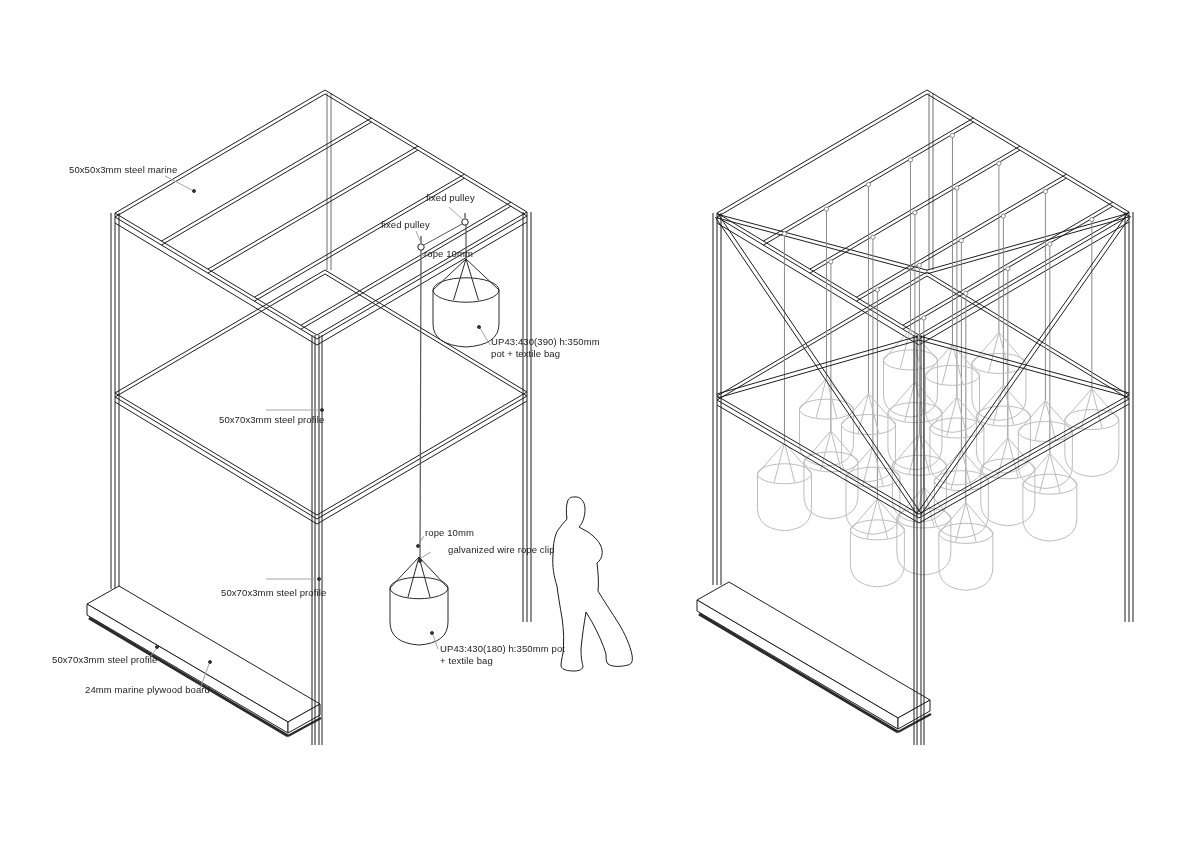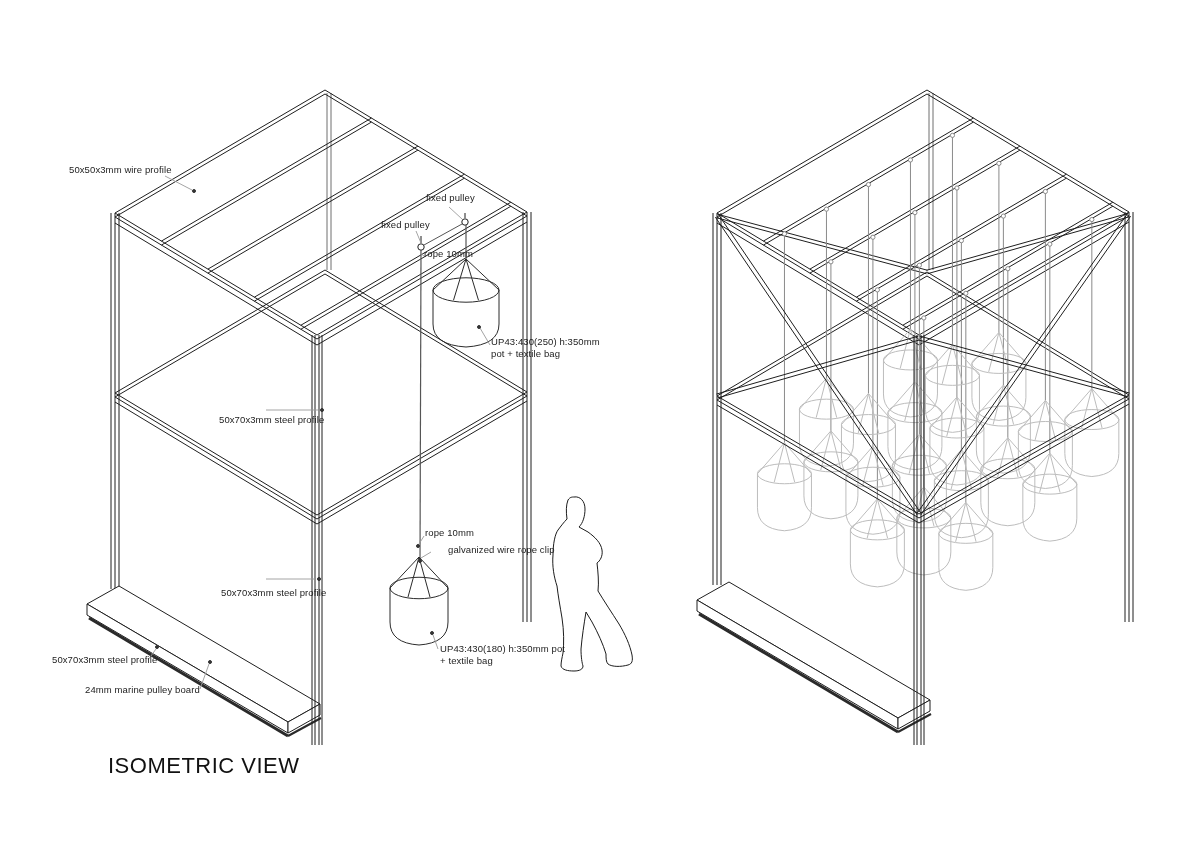--- a/index.html
+++ b/index.html
@@ -342,29 +342,28 @@
       <line x1="266" y1="579" x2="315" y2="579" stroke="#9a9a9a" stroke-width="0.9"></line>
       <circle cx="319" cy="579" r="1.5" stroke="#333333" fill="#333333" stroke-width="1"></circle>
       <line x1="148" y1="660" x2="156" y2="649" stroke="#9a9a9a" stroke-width="0.9"></line>
       <circle cx="157" cy="647" r="1.5" stroke="#333333" fill="#333333" stroke-width="1"></circle>
       <line x1="200" y1="689" x2="209" y2="664" stroke="#9a9a9a" stroke-width="0.9"></line>
       <circle cx="210" cy="662" r="1.5" stroke="#333333" fill="#333333" stroke-width="1"></circle>
       <line x1="438" y1="649" x2="433" y2="635" stroke="#9a9a9a" stroke-width="0.9"></line>
       <circle cx="432" cy="633" r="1.5" stroke="#333333" fill="#333333" stroke-width="1"></circle>
     </svg>
 
-  <span class="lbl" style="left:69px;top:164px">50x50x3mm wire profile</span>
+  <span class="lbl" style="left:69px;top:164px">50x50x3mm steel marine</span>
   <span class="lbl" style="left:426px;top:192px">fixed pulley</span>
   <span class="lbl" style="left:381px;top:219px">fixed pulley</span>
   <span class="lbl" style="left:424px;top:248px">rope 10mm</span>
-  <span class="lbl" style="left:491px;top:336px">UP43:430(250) h:350mm
+  <span class="lbl" style="left:491px;top:336px">UP43:430(390) h:350mm
 pot + textile bag</span>
   <span class="lbl" style="left:219px;top:414px">50x70x3mm steel profile</span>
   <span class="lbl" style="left:425px;top:527px">rope 10mm</span>
   <span class="lbl" style="left:448px;top:544px">galvanized wire rope clip</span>
   <span class="lbl" style="left:221px;top:587px">50x70x3mm steel profile</span>
   <span class="lbl" style="left:52px;top:654px">50x70x3mm steel profile</span>
-  <span class="lbl" style="left:85px;top:684px">24mm marine pulley board</span>
+  <span class="lbl" style="left:85px;top:684px">24mm marine plywood board</span>
   <span class="lbl" style="left:440px;top:643px">UP43:430(180) h:350mm pot
 + textile bag</span>
 
-  <div class="title" style="left:108px;top:753px">ISOMETRIC VIEW</div>
 </div>
 
 </body></html>

